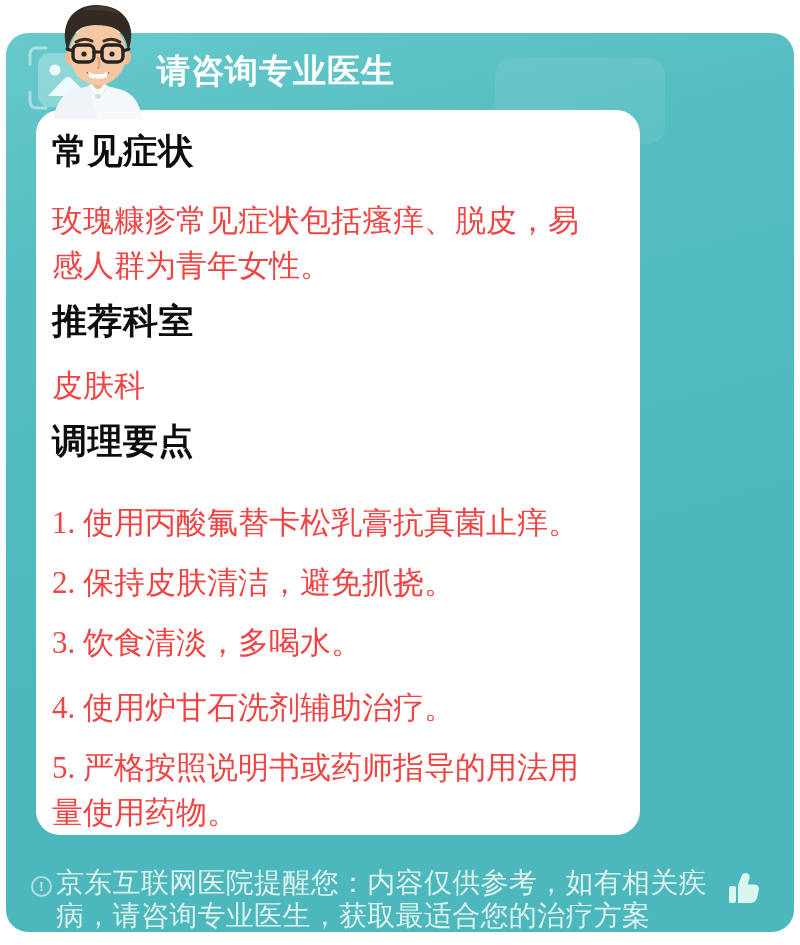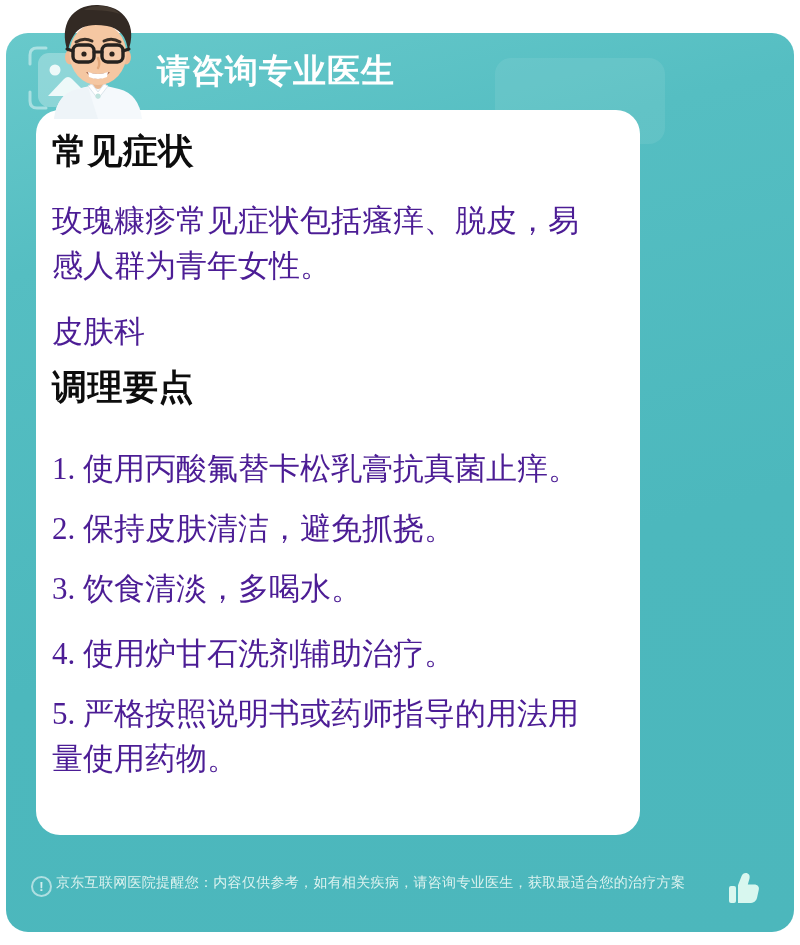--- a/index.html
+++ b/index.html
@@ -34,38 +34,38 @@
   .h {
     font-family:"Liberation Serif", serif;
     font-size:35px; font-weight:700; line-height:40px; color:#0d0d0d;
     letter-spacing:0.5px;
   }
   .h.s1 { margin-top:20px; }
   .h.s2 { margin-top:14px; }
   .h.s3 { margin-top:14px; }
   .p {
     font-family:"Liberation Serif", serif;
-    font-size:31px; line-height:45px; color:#4c1d95;
+    font-size:31px; line-height:45px; color:#ef4444;
   }
   .p.body1 { margin-top:26px; }
   .p.body2 { margin-top:21px; }
   .p.it { margin-top:15px; }
   .p.it1 { margin-top:38px; }
   .p.it4 { margin-top:20px; }
 
   
   .warn-icon {
     position:absolute; left:31px; top:876px; width:21px; height:21px; z-index:2;
     border:2px solid rgba(255,255,255,0.55); border-radius:50%;
     color:rgba(255,255,255,0.75); font-size:13px; font-weight:700;
     text-align:center; line-height:17px;
   }
   .disclaimer {
     position:absolute; left:56px; top:866px; width:680px; z-index:2;
-    font-size:14px; line-height:33px; color:#dcf2ef; letter-spacing:0.3px;
+    font-size:28px; line-height:33px; color:#dcf2ef; letter-spacing:0.3px;
   }
   .thumb { position:absolute; left:724px; top:871px; width:38px; height:36px; z-index:2; cursor:pointer; }
 </style>
 </head>
 <body>
 
 <div class="bubble"></div>
 <div class="deco-square"></div>
 
 <svg class="badge" viewBox="0 0 92 72">
@@ -112,20 +112,21 @@
   <path d="M40 70 Q52 84 64 70 Q52 74 40 70 Z" fill="#8a4a3a"></path>
   <path d="M42 70 Q52 74 62 70 L61 75 Q52 79 43 75 Z" fill="#ffffff"></path>
 </svg>
 
 <div class="title">请咨询专业医生</div>
 
 <div class="card">
   <div class="h s1">常见症状</div>
   <div class="p body1">玫瑰糠疹常见症状包括瘙痒、脱皮，易感人群为青年女性。</div>
 
+  <div class="h s2">推荐科室</div>
   <div class="p body2">皮肤科</div>
 
   <div class="h s3">调理要点</div>
   <div class="p it it1">1. 使用丙酸氟替卡松乳膏抗真菌止痒。</div>
   <div class="p it">2. 保持皮肤清洁，避免抓挠。</div>
   <div class="p it">3. 饮食清淡，多喝水。</div>
   <div class="p it it4">4. 使用炉甘石洗剂辅助治疗。</div>
   <div class="p it">5. 严格按照说明书或药师指导的用法用量使用药物。</div>
 </div>
 

